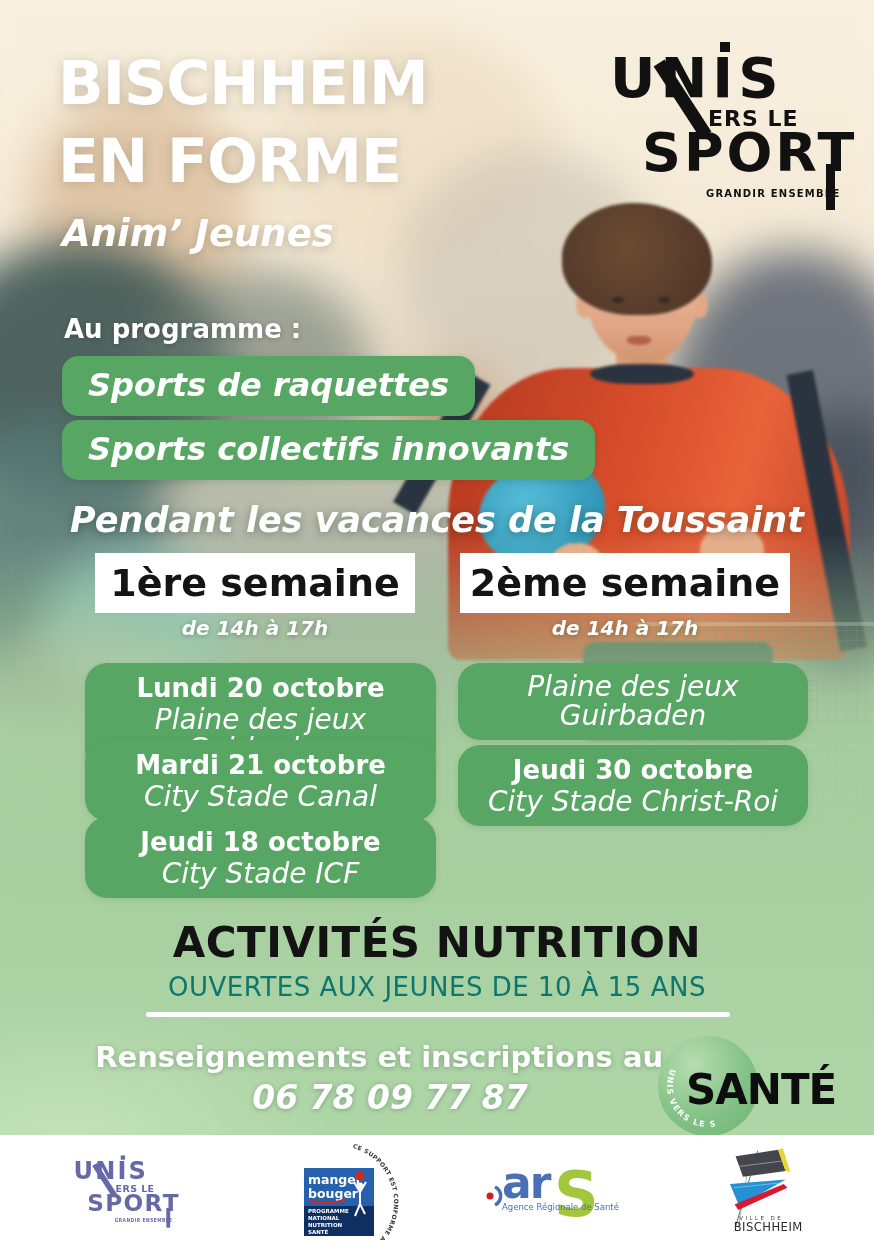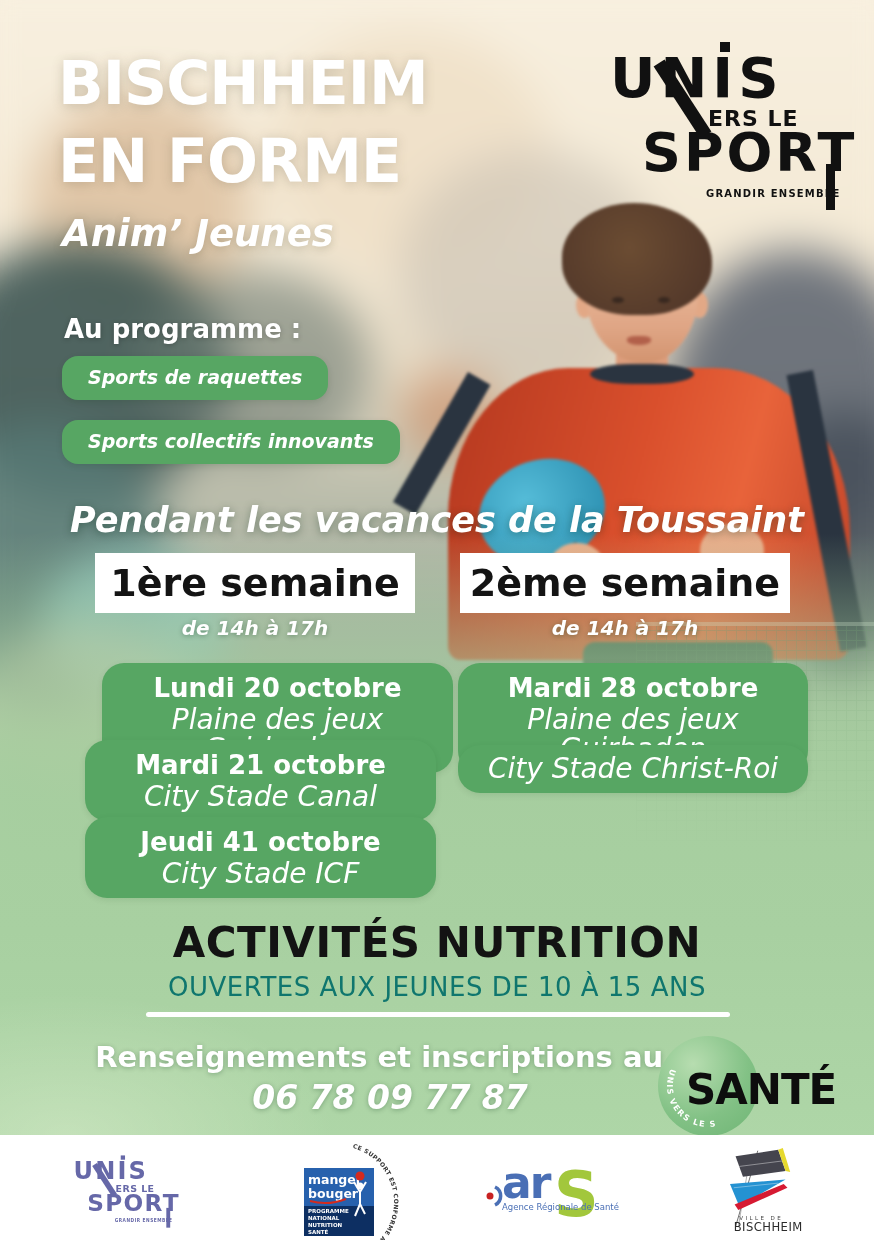--- a/index.html
+++ b/index.html
@@ -49,21 +49,21 @@
     background:radial-gradient(ellipse at 30% 60%,rgba(255,255,235,.28),transparent 65%);}
 
   
   .content{position:absolute;inset:0;z-index:10;}
   .title{left:58px;top:44px;font-size:60px;line-height:78px;font-weight:800;color:#fff;
          letter-spacing:-1px;text-shadow:0 2px 12px rgba(90,85,60,.25);}
   .subtitle{left:62px;top:212px;font-size:37px;font-weight:700;font-style:italic;color:#fff;
             text-shadow:0 2px 8px rgba(90,85,60,.3);}
   .program-label{left:64px;top:314px;font-size:26px;font-weight:700;color:#fff;text-shadow:0 1px 5px rgba(0,0,0,.25);}
   .pill{position:absolute;display:inline-block;background:#57a663;border-radius:16px;color:#fff;
-        font-size:19px;font-weight:700;font-style:italic;padding:10px 26px 12px 26px;
+        font-size:32px;font-weight:700;font-style:italic;padding:10px 26px 12px 26px;
         box-shadow:0 2px 6px rgba(0,60,0,.12);text-align:center;}
   .period{left:0;right:0;top:500px;text-align:center;font-size:35px;font-weight:700;font-style:italic;color:#fff;
           text-shadow:0 2px 8px rgba(0,40,20,.35);}
   .week-box{position:absolute;height:60px;background:#fff;color:#141414;font-size:38px;font-weight:800;
             display:flex;align-items:center;justify-content:center;}
   .week-hours{position:absolute;text-align:center;font-size:20px;font-weight:700;font-style:italic;color:#fff;
               text-shadow:0 1px 5px rgba(0,50,20,.35);}
   .session-pill{position:absolute;background:#57a663;border-radius:22px;color:#fff;text-align:center;
                 padding:9px 8px 10px 8px;box-shadow:0 2px 6px rgba(0,60,0,.10);}
   .s-date{font-size:26px;font-weight:800;line-height:33px;}
@@ -155,40 +155,40 @@
     </div>
 
     <div class="abs program-label">Au programme :</div>
     <div class="pill" style="left:62px;top:356px;">Sports de raquettes</div>
     <div class="pill" style="left:62px;top:420px;">Sports collectifs innovants</div>
 
     <div class="abs period">Pendant les vacances de la Toussaint</div>
 
     <div class="week-box" style="left:95px;top:553px;width:320px;">1ère semaine</div>
     <div class="week-hours" style="left:95px;top:616px;width:320px;">de 14h à 17h</div>
-    <div class="session-pill" style="left:102px;top:663px;width:335px;">
+    <div class="session-pill" style="left:85px;top:663px;width:335px;">
       <div class="s-date">Lundi 20 octobre</div>
       <div class="s-place">Plaine des jeux Guirbaden</div>
     </div>
     <div class="session-pill" style="left:85px;top:740px;width:335px;">
       <div class="s-date">Mardi 21 octobre</div>
       <div class="s-place">City Stade Canal</div>
     </div>
     <div class="session-pill" style="left:85px;top:817px;width:335px;">
-      <div class="s-date">Jeudi 41 octobre</div>
+      <div class="s-date">Jeudi 18 octobre</div>
       <div class="s-place">City Stade ICF</div>
     </div>
 
     <div class="week-box" style="left:460px;top:553px;width:330px;">2ème semaine</div>
     <div class="week-hours" style="left:460px;top:616px;width:330px;">de 14h à 17h</div>
     <div class="session-pill" style="left:458px;top:663px;width:334px;">
-      <div class="s-date">Mardi 28 octobre</div>
       <div class="s-place">Plaine des jeux Guirbaden</div>
     </div>
     <div class="session-pill" style="left:458px;top:745px;width:334px;">
+      <div class="s-date">Jeudi 30 octobre</div>
       <div class="s-place">City Stade Christ-Roi</div>
     </div>
 
     <div class="abs free-title">ACTIVITÉS NUTRITION</div>
     <div class="abs free-sub">OUVERTES AUX JEUNES DE 10 À 15 ANS</div>
     <div class="abs divider"></div>
 
     <div class="abs contact-label">Renseignements et inscriptions au :</div>
     <div class="abs contact-phone">06 78 09 77 87</div>
 

